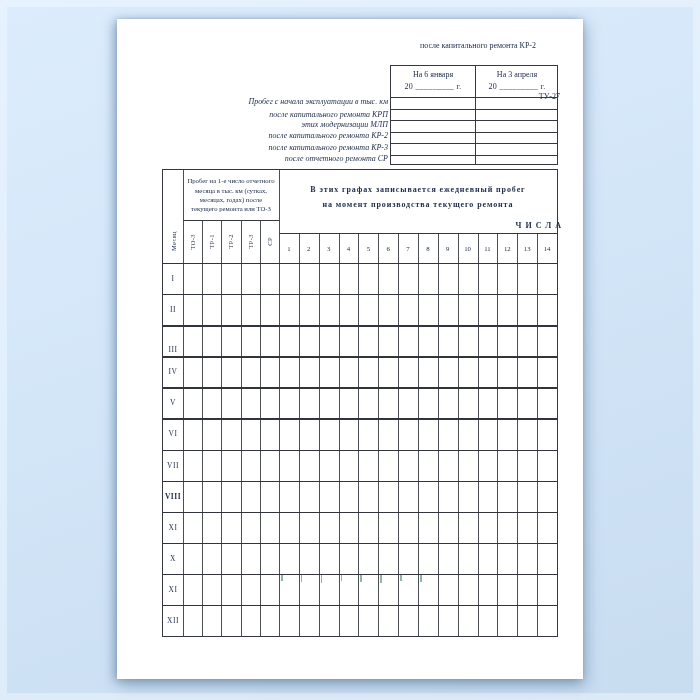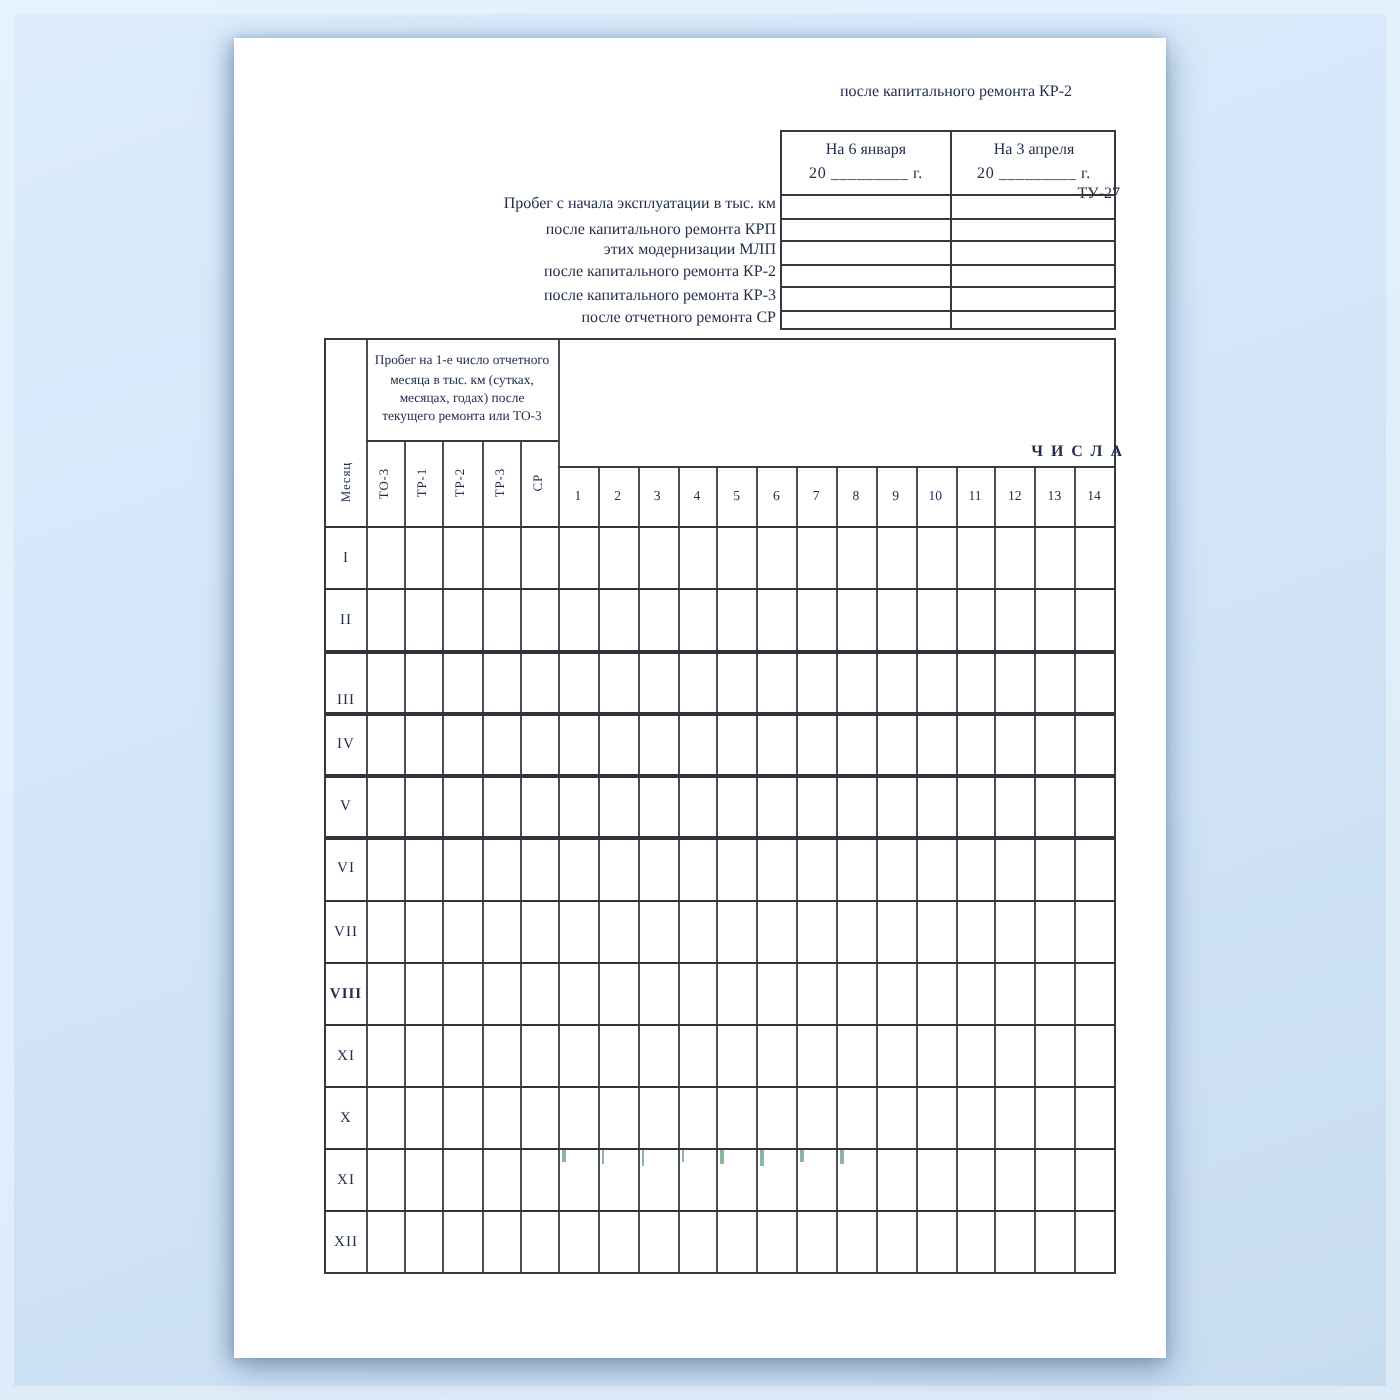--- a/index.html
+++ b/index.html
@@ -16,21 +16,21 @@
   .abs{position:absolute;}
   .top-note{top:22px;right:47px;font-size:8px;white-space:nowrap;}
   .form-code{top:34px;right:23px;font-size:8px;white-space:nowrap;margin-top:39px;}
   
   .sum-table{left:273px;top:46px;width:168px;height:100px;border:1px solid var(--line2);box-sizing:border-box;}
   .sum-divider{position:absolute;left:84px;top:0;width:1px;height:100%;background:var(--line2);}
   .sum-headline{position:absolute;left:0;top:31px;width:100%;height:1px;background:var(--line2);}
   .sum-rowline{position:absolute;height:1px;background:var(--line2);left:0;width:100%;}
   .sum-head{position:absolute;top:3px;width:84px;text-align:center;font-size:8px;line-height:12px;}
   .sum-head .yr{font-size:8px;letter-spacing:.3px;}
-  .sum-label{position:absolute;right:195px;font-size:8px;white-space:nowrap;text-align:right;height:10px;line-height:10px;}
+  .sum-label{position:absolute;right:195px;font-size:8px;white-space:nowrap;text-align:right;height:10px;line-height:10px;font-style:italic;}
   
   .main-table{left:45px;top:150px;width:394px;height:466px;border:1.2px solid var(--line2);box-sizing:content-box;}
   .vl{position:absolute;width:1px;background:var(--line);}
   .hl{position:absolute;height:1px;background:var(--line2);}
   .hl.thick{height:1.4px;background:#31353b;}
   .corner-note{position:absolute;left:20px;top:0;width:96px;height:50px;display:flex;align-items:center;justify-content:center;
     text-align:center;font-size:6.7px;line-height:1.4;padding:2px 3px;box-sizing:border-box;}
   .daily-note{position:absolute;left:116px;top:12px;width:278px;text-align:center;font-size:8px;font-weight:600;
     letter-spacing:.9px;line-height:15px;}
   .days-label{position:absolute;top:51px;right:-8px;font-size:8px;font-weight:700;letter-spacing:4px;white-space:nowrap;}
@@ -71,20 +71,22 @@
         <div class="abs sum-label" style="top: 79px; margin-top: 12px;">после капитального ремонта КРП</div>
         <div class="abs sum-label" style="top: 100.75px;">этих модернизации МЛП</div>
         <div class="abs sum-label" style="top: 112.25px;">после капитального ремонта КР-2</div>
         <div class="abs sum-label" style="top: 123.75px;">после капитального ремонта КР-3</div>
         <div class="abs sum-label" style="top: 135.25px;">после отчетного ремонта СР</div>
       </div>
 
     <div class="abs main-table" id="main-table">
       <div class="corner-note">Пробег на 1-е число отчетного месяца в тыс. км (сутках, месяцах, годах) после текущего ремонта или ТО-3</div>
       <div class="daily-note">
+        <div>В этих графах записывается ежедневный пробег</div>
+        <div>на момент производства текущего ремонта</div>
       </div>
       <div class="days-label">ЧИСЛА</div>
       <div class="rotcell" style="left:0;top:50px;width:20px;height:43px;">
         <span class="rot">Месяц</span>
       </div>
     <div class="vl" style="left: 20px; top: 0px; height: 466px;"></div>
         <div class="vl" style="left: 116px; top: 0px; height: 466px;"></div>
         <div class="vl" style="left: 39.2px; top: 50px; height: 416px;"></div>
         <div class="vl" style="left: 58.4px; top: 50px; height: 416px;"></div>
         <div class="vl" style="left: 77.6px; top: 50px; height: 416px;"></div>

